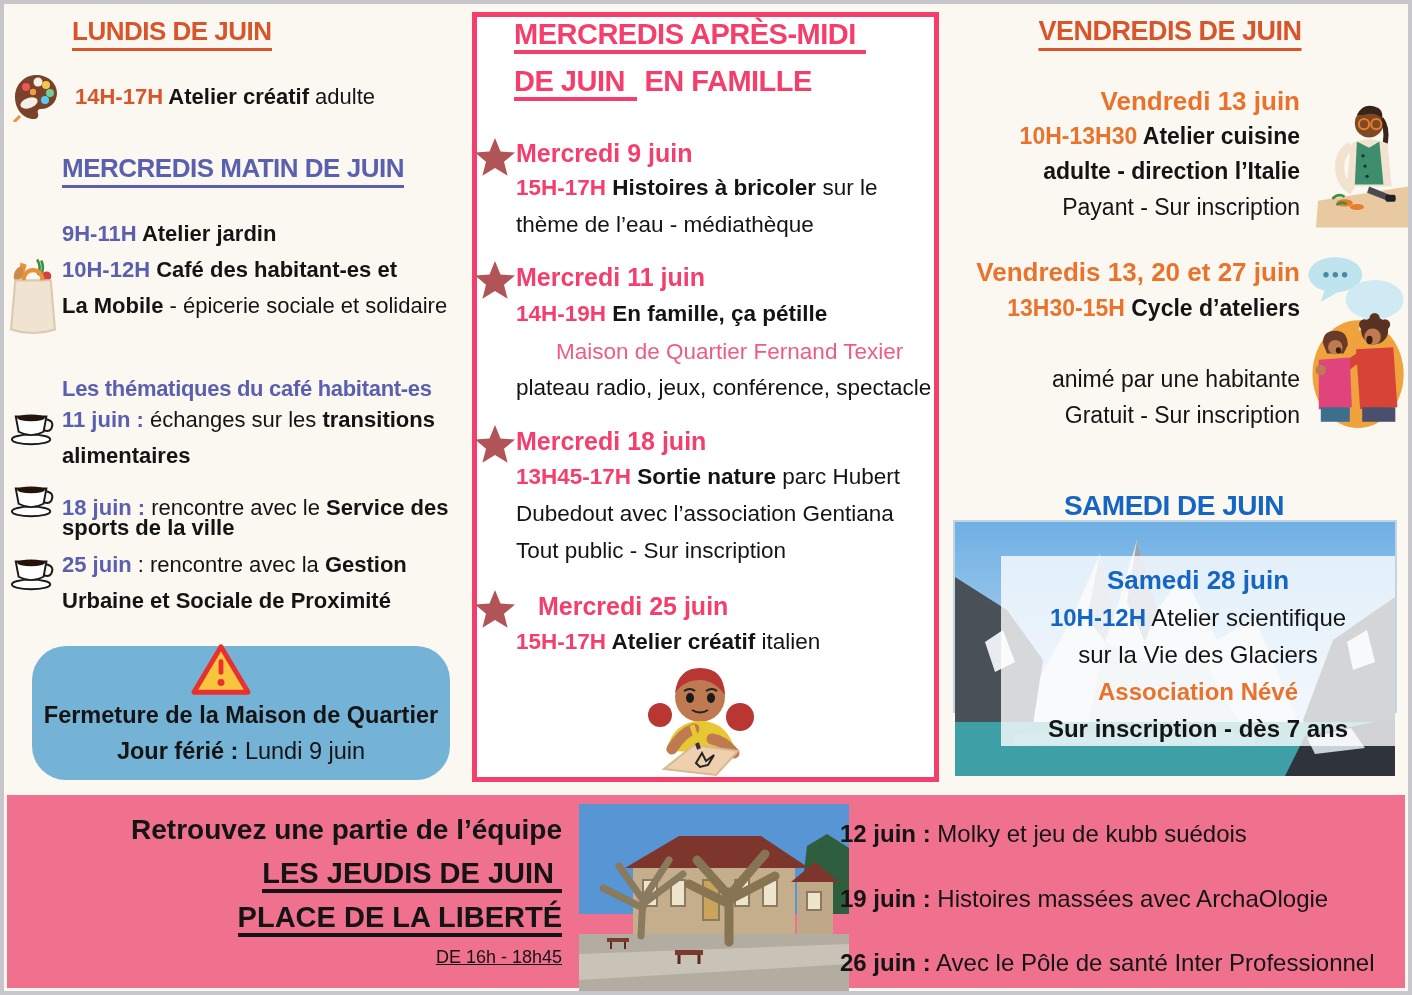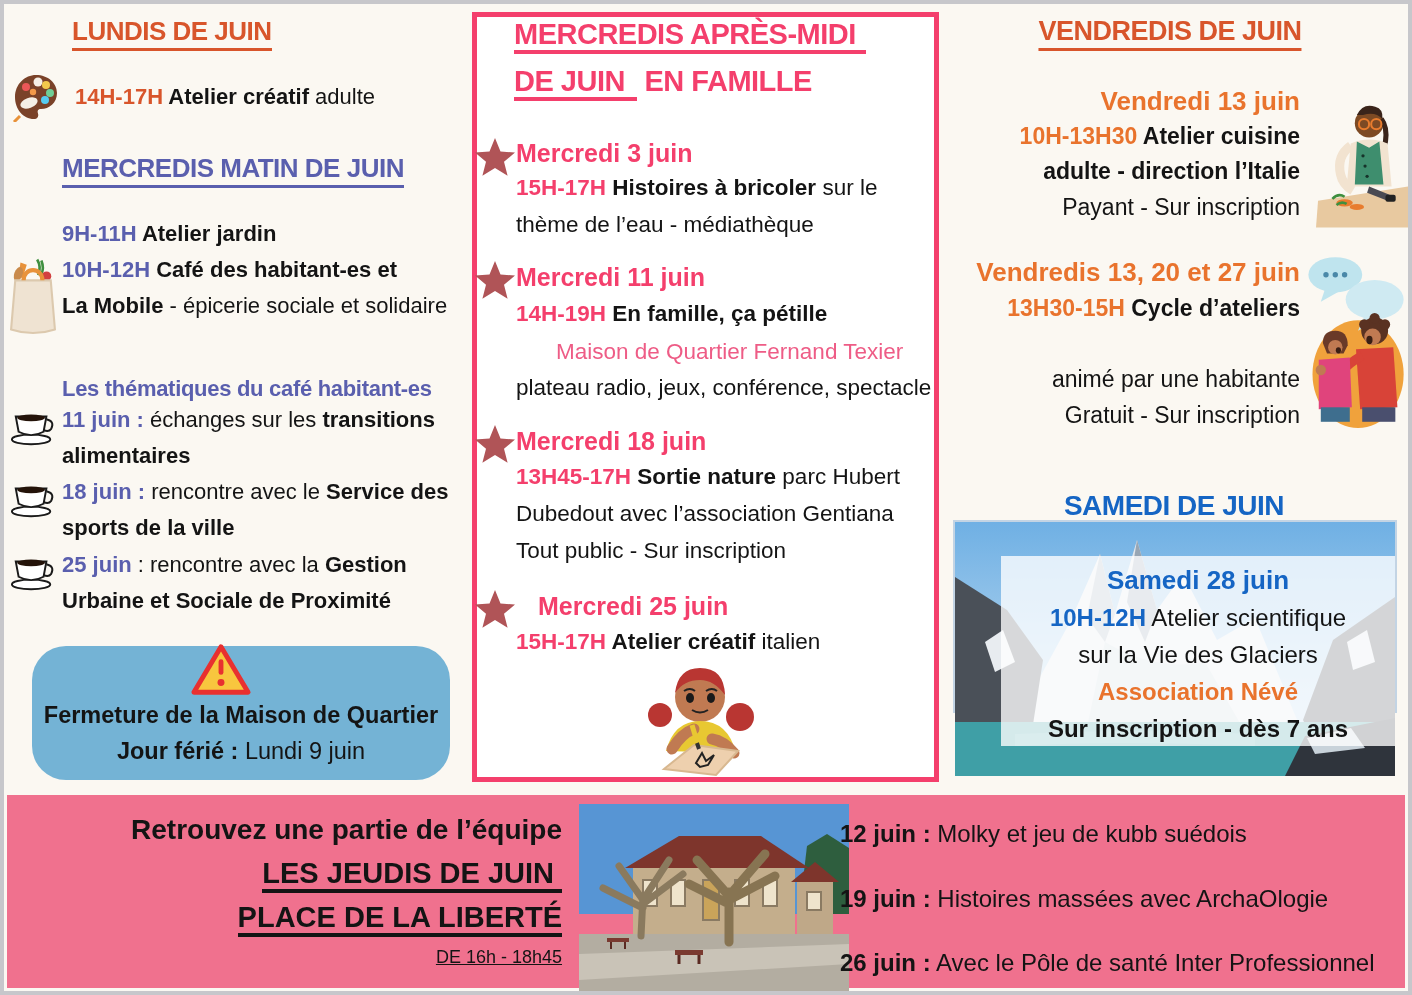--- a/index.html
+++ b/index.html
@@ -92,21 +92,21 @@
   </svg>
   <div class="abs body22" style="left:58px;top:403px;"><span class="b purple">11 juin :</span><span> échanges sur les </span><span class="b">transitions</span></div>
   <div class="abs body22 b" style="left:58px;top:439px;">alimentaires</div>
 
   <svg class="abs" style="left:6px;top:474px;" width="46" height="40" viewBox="0 0 48 40">
     <ellipse cx="22" cy="34" rx="20" ry="5" fill="#ffffff" stroke="#1a1a1a" stroke-width="2"></ellipse>
     <path d="M6,10 H38 L35,26 Q22,33 9,26 Z" fill="#ffffff" stroke="#1a1a1a" stroke-width="2"></path>
     <ellipse cx="22" cy="11.5" rx="14.5" ry="3.6" fill="#241309"></ellipse>
     <path d="M38,13 Q47,15 43,23 Q40,27 35,24" fill="none" stroke="#1a1a1a" stroke-width="2"></path>
   </svg>
-  <div class="abs body22" style="left:58px;top:475px;"><span class="b purple">18 juin :</span><span> rencontre avec le </span><span class="b">Service des</span></div>
+  <div class="abs body22" style="left:58px;top:491px;"><span class="b purple">18 juin :</span><span> rencontre avec le </span><span class="b">Service des</span></div>
   <div class="abs body22 b" style="left:58px;top:511px;">sports de la ville</div>
 
   <svg class="abs" style="left:6px;top:547px;" width="46" height="40" viewBox="0 0 48 40">
     <ellipse cx="22" cy="34" rx="20" ry="5" fill="#ffffff" stroke="#1a1a1a" stroke-width="2"></ellipse>
     <path d="M6,10 H38 L35,26 Q22,33 9,26 Z" fill="#ffffff" stroke="#1a1a1a" stroke-width="2"></path>
     <ellipse cx="22" cy="11.5" rx="14.5" ry="3.6" fill="#241309"></ellipse>
     <path d="M38,13 Q47,15 43,23 Q40,27 35,24" fill="none" stroke="#1a1a1a" stroke-width="2"></path>
   </svg>
   <div class="abs body22" style="left:58px;top:548px;"><span class="b purple">25 juin</span><span> : rencontre avec la </span><span class="b">Gestion</span></div>
   <div class="abs body22 b" style="left:58px;top:584px;">Urbaine et Sociale de Proximité</div>
@@ -121,21 +121,21 @@
   <div class="abs ctr" style="left:237px;top:734px;font-size:23.5px;"><span class="b">Jour férié :</span><span> Lundi 9 juin</span></div>
 
   <div id="center-box"></div>
 
   <div class="abs b pink" style="left:510px;top:14px;font-size:29px;letter-spacing:-0.5px;"><span class="u4" style="padding-right:10px;">MERCREDIS APRÈS-MIDI</span></div>
   <div class="abs b pink" style="left:510px;top:61px;font-size:29px;letter-spacing:-0.5px;"><span class="u4" style="padding-right:12px;">DE JUIN</span><span> EN FAMILLE</span></div>
 
   <svg class="abs" style="left:470px;top:133px;" width="42" height="40" viewBox="0 0 42 40">
       <path d="M21,1 L26.5,14.5 L41,15.5 L30,24.8 L33.6,38.8 L21,31 L8.4,38.8 L12,24.8 L1,15.5 L15.5,14.5 Z" fill="var(--maroon_star,#b05457)"></path>
     </svg>
-  <div class="abs evdate pink" style="left:512px;top:135px;">Mercredi 3 juin</div>
+  <div class="abs evdate pink" style="left:512px;top:135px;">Mercredi 9 juin</div>
   <div class="abs evbody" style="left:512px;top:171px;"><span class="b pink">15H-17H</span><span class="b">  Histoires à bricoler</span><span> sur le</span></div>
   <div class="abs evbody" style="left:512px;top:208px;">thème de l’eau  - médiathèque</div>
 
   <svg class="abs" style="left:470px;top:256px;" width="42" height="40" viewBox="0 0 42 40">
       <path d="M21,1 L26.5,14.5 L41,15.5 L30,24.8 L33.6,38.8 L21,31 L8.4,38.8 L12,24.8 L1,15.5 L15.5,14.5 Z" fill="var(--maroon_star,#b05457)"></path>
     </svg>
   <div class="abs evdate pink" style="left:512px;top:259px;">Mercredi 11 juin</div>
   <div class="abs evbody" style="left:512px;top:297px;"><span class="b pink">14H-19H</span><span class="b"> En famille, ça pétille</span></div>
   <div class="abs evbody pinkl" style="left:512px;top:335px;margin-left:40px;">Maison de Quartier Fernand Texier</div>
   <div class="abs evbody" style="left:512px;top:371px;">plateau radio, jeux, conférence, spectacle</div>

